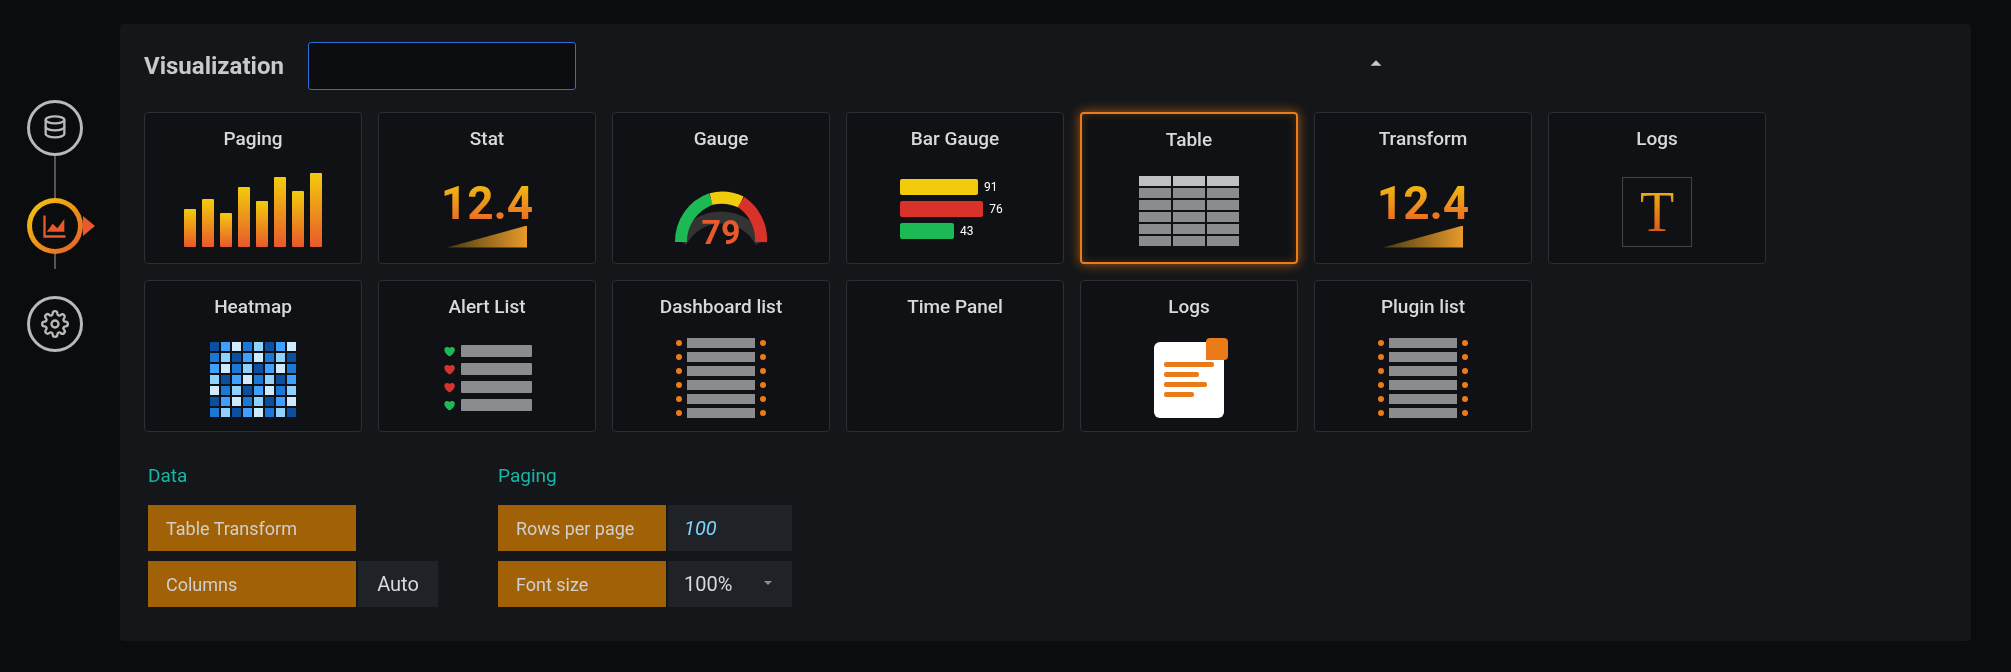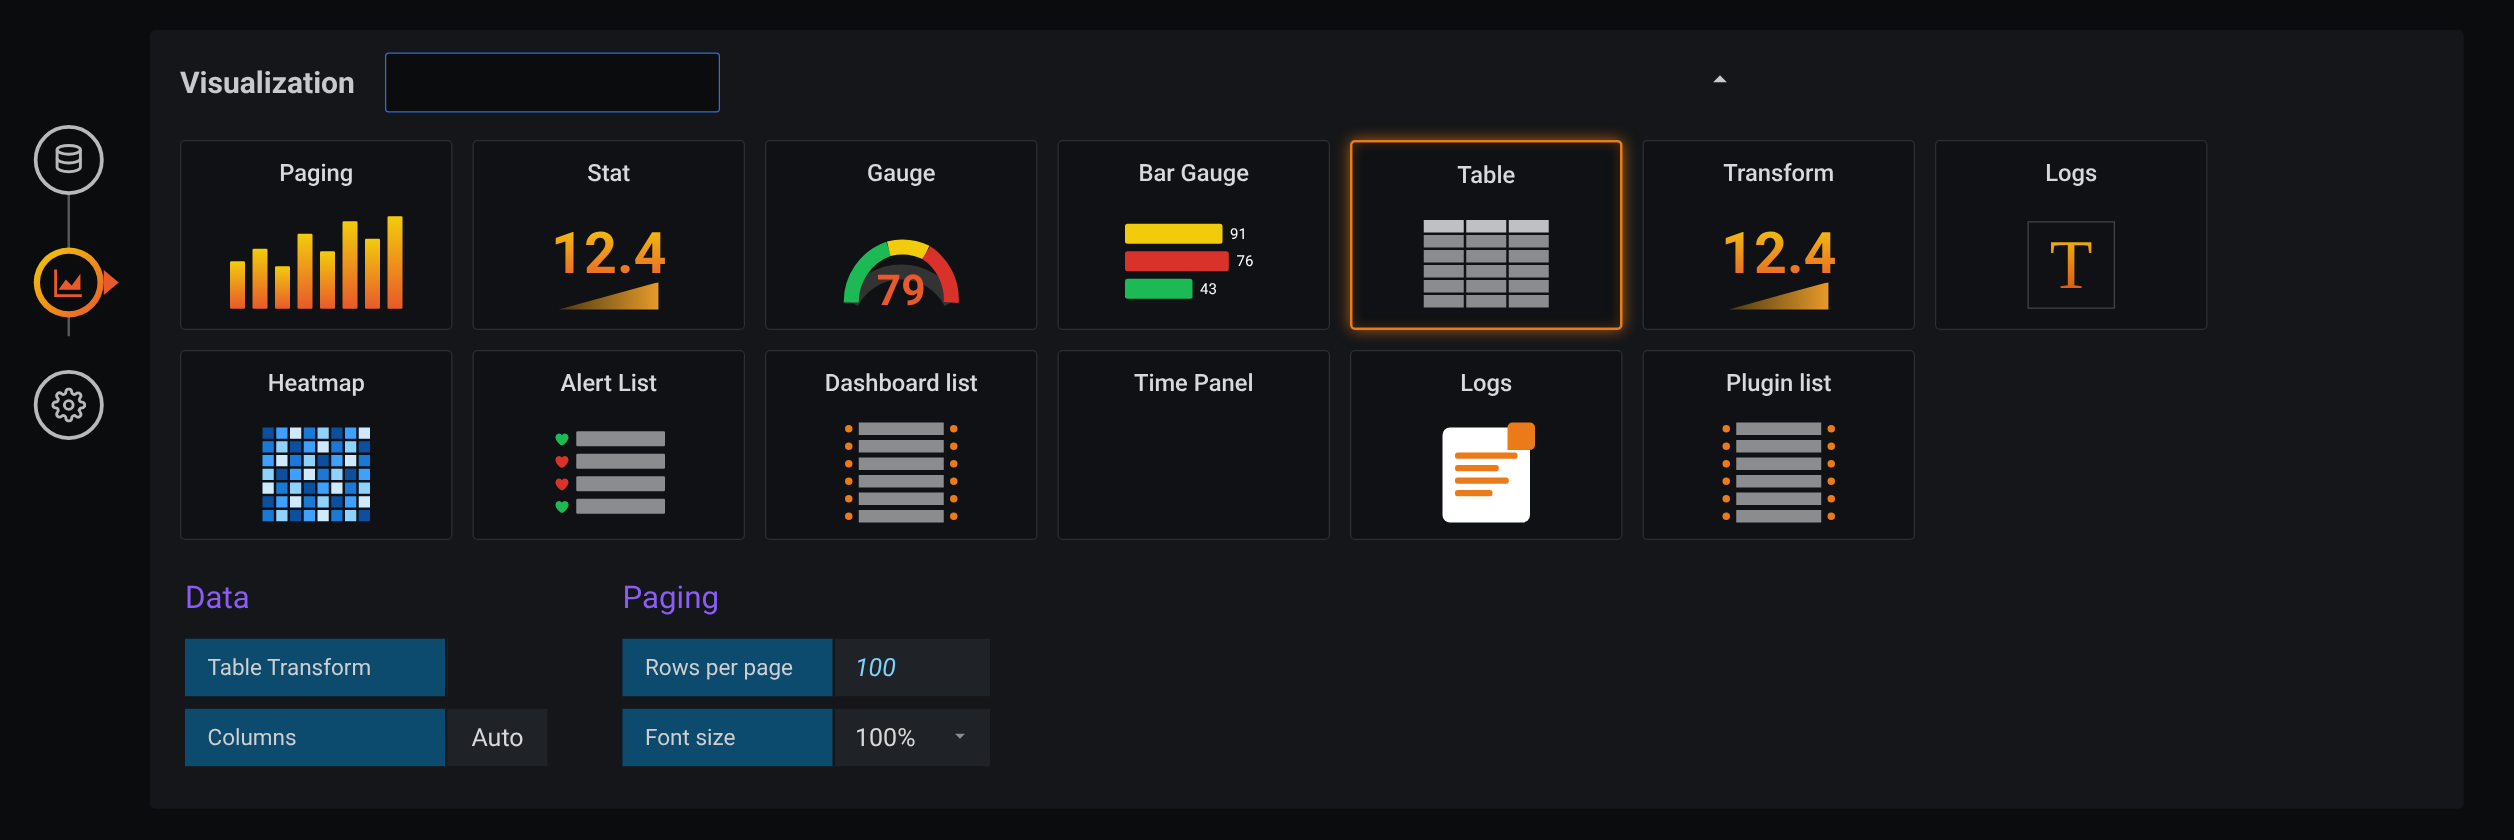--- a/index.html
+++ b/index.html
@@ -141,24 +141,24 @@
     font-size: 19px;
     color: #d8d9da;
     margin-bottom: 10px;
     font-weight: 500;
   }
   .card-img { flex: 1; display: flex; align-items: center; justify-content: center; width: 100%; }
 
   
   .opts-row { display: flex; gap: 60px; padding: 6px 4px 10px; }
   .opts-col { display: flex; flex-direction: column; gap: 10px; }
-  .opts-heading { font-size: 25px; color: #8b5cf6; margin-bottom: 8px; }
+  .opts-heading { font-size: 19px; color: #14b8a6; margin-bottom: 8px; }
   .form-row { display: flex; }
   .form-label {
-    background: #0c4a6e;
+    background: #a16207;
     color: #cfcfcf;
     font-size: 18px;
     padding: 0 18px;
     height: 46px;
     display: flex; align-items: center;
     width: 210px;
     border-right: 2px solid #141619;
   }
   .form-control {
     background: #1f2226;

